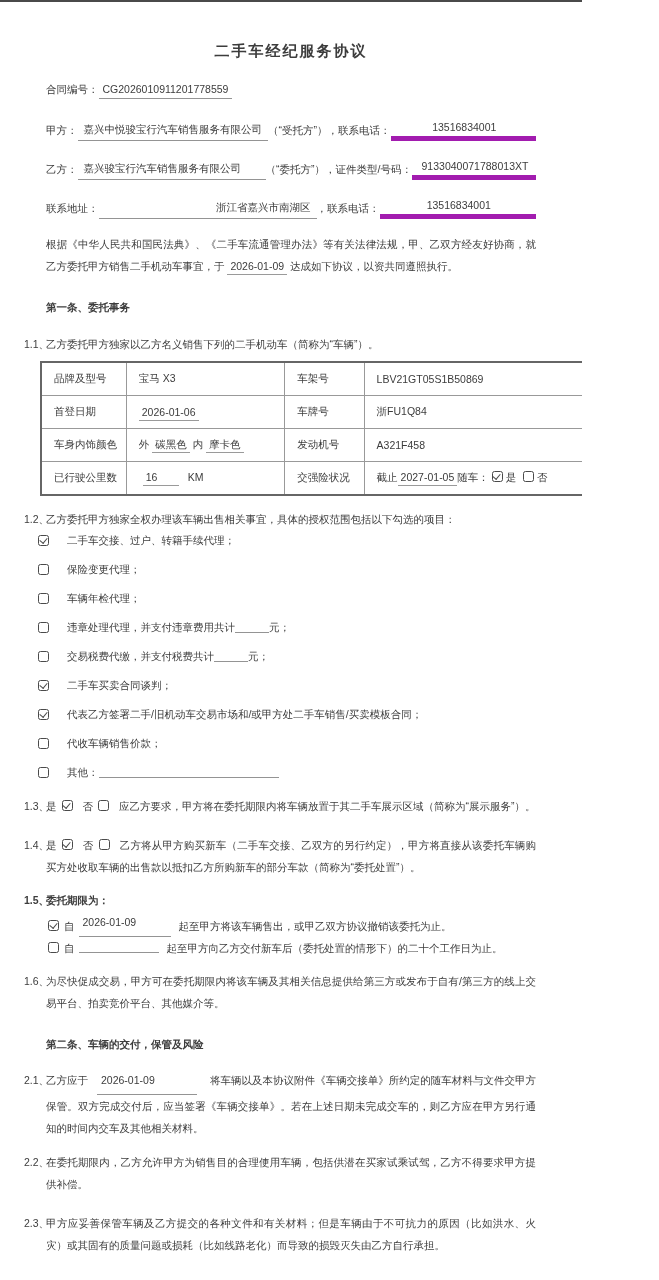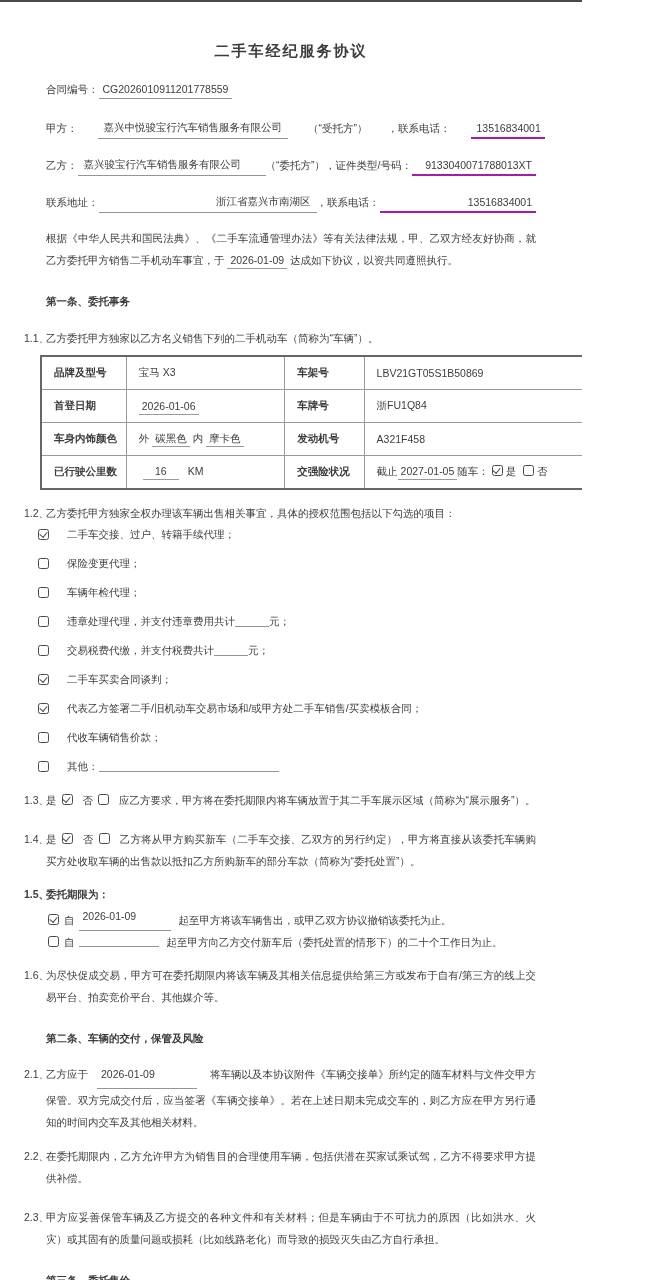--- a/index.html
+++ b/index.html
@@ -11,22 +11,22 @@
   }
   .content{padding:0 46px;}
   .title{margin:40px 0 0 0;text-align:center;font-size:15px;font-weight:bold;letter-spacing:2px;}
   .contract-no{margin-top:22px;text-align:left;}
   .u{border-bottom:1px solid #949494;padding:0 4px 3px 4px;}
   .pline{display:flex;align-items:flex-end;white-space:nowrap;}
   .pline .lbl{padding-bottom:3px;flex-shrink:0;}
   .ul-val{border-bottom:1px solid #949494;padding:0 6px 3px 6px;flex-shrink:0;}
   .w188{min-width:188px;box-sizing:border-box;}
   .w218{min-width:218px;box-sizing:border-box;text-align:right;}
-  .fill{flex:1;border-bottom:2px solid #a21caf;padding:0 4px 3px 6px;text-align:right;}
-  .mt24{margin-top:24px;gap:20px;} .mt19{margin-top:19px;} .mt17{margin-top:17px;}
+  .fill{flex:1;border-bottom:5px solid #a21caf;padding:0 4px 3px 6px;text-align:center;}
+  .mt24{margin-top:24px;} .mt19{margin-top:19px;} .mt17{margin-top:17px;}
   .mt16{margin-top:16px;} .mt14{margin-top:14px;} .mt12{margin-top:12px;}
   .mt11{margin-top:11px;} .mt21{margin-top:21px;}
   .mt18{margin-top:18px;}
   .mt4{margin-top:4px;}
   .para{line-height:22px;text-align:justify;}
   .sec-h{font-weight:bold;margin-top:24px;}
   .clause{position:relative;line-height:22px;text-align:justify;}
   .clause .num{position:absolute;left:-22px;top:0;}
   .bold{font-weight:bold;}
   
@@ -40,21 +40,21 @@
   .auth-item{display:flex;align-items:flex-start;margin-left:-8px;margin-bottom:17px;line-height:12px;}
   .auth-item .cb{margin-top:1px;}
   .auth-item .txt{margin-left:18px;}
   .blank{display:inline-block;border-bottom:1px solid #949494;height:10px;vertical-align:-2px;}
   .w34{width:34px;} .w80{width:80px;} .w180{width:180px;}
   
   table.veh{border-collapse:collapse;table-layout:fixed;width:578px;margin:6px 0 0 -6px;
       border:2px solid #666;}
   table.veh td{border:1px solid #999;height:32px;vertical-align:middle;padding:0 0 0 12px;
       overflow:hidden;white-space:nowrap;}
-  td.tl{font-weight:bold;margin-top:21px;}
+  td.tl{font-weight:normal;margin-top:21px;}
   .tu{border-bottom:1px solid #9a9a9a;padding:0 3px 2px 3px;}
   .date-u{display:inline-block;border-bottom:1px solid #949494;min-width:92px;padding:0 4px 3px 4px;box-sizing:border-box;}
   .opt{display:flex;align-items:flex-end;margin-top:0;line-height:22px;white-space:nowrap;}
   .opt .cb{margin:0 5px 6px 2px;}
 </style>
 </head>
 <body>
 
 <div class="page">
   <div class="content">
@@ -126,21 +126,21 @@
           <span class="tu">碳黑色</span>
           <span>内</span>
           <span class="tu">摩卡色</span>
         </td>
         <td class="tl">发动机号</td>
         <td>A321F458</td>
       </tr>
       <tr>
         <td class="tl">已行驶公里数</td>
         <td>
-          <span class="tu" style="display:inline-block;min-width:30px;text-align:center;margin-left:4px;">16</span>
+          <span class="tu" style="display:inline-block;min-width:30px;text-align:left;margin-left:4px;">16</span>
           <span style="margin-left:6px;">KM</span>
         </td>
         <td class="tl">交强险状况</td>
         <td>
           <span>截止</span><span class="tu">2027-01-05</span><span>随车：</span>
           <span class="cb checked"></span>
           <span>是</span>
           <span class="cb" style="margin-left:4px;"></span>
           <span>否</span>
         </td>

